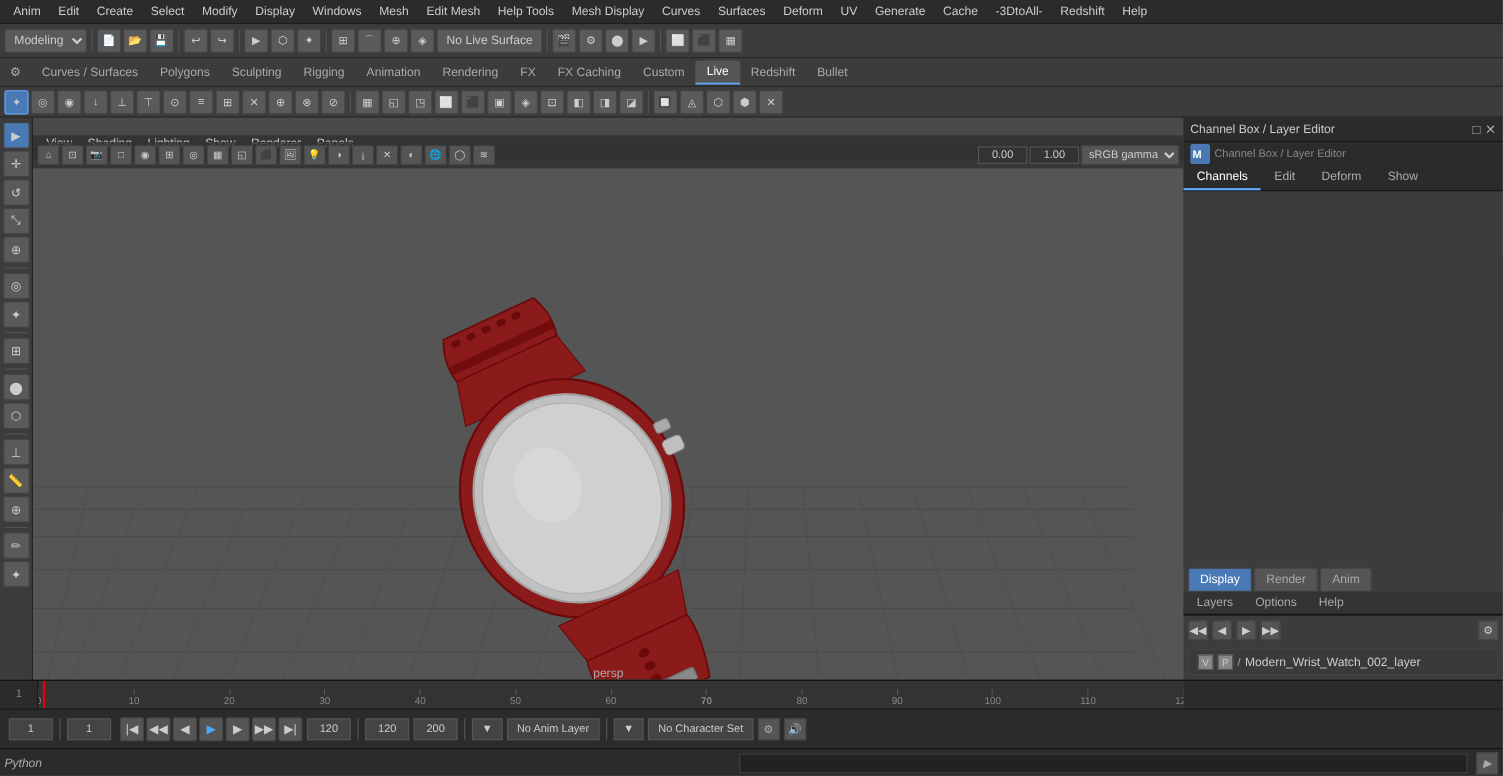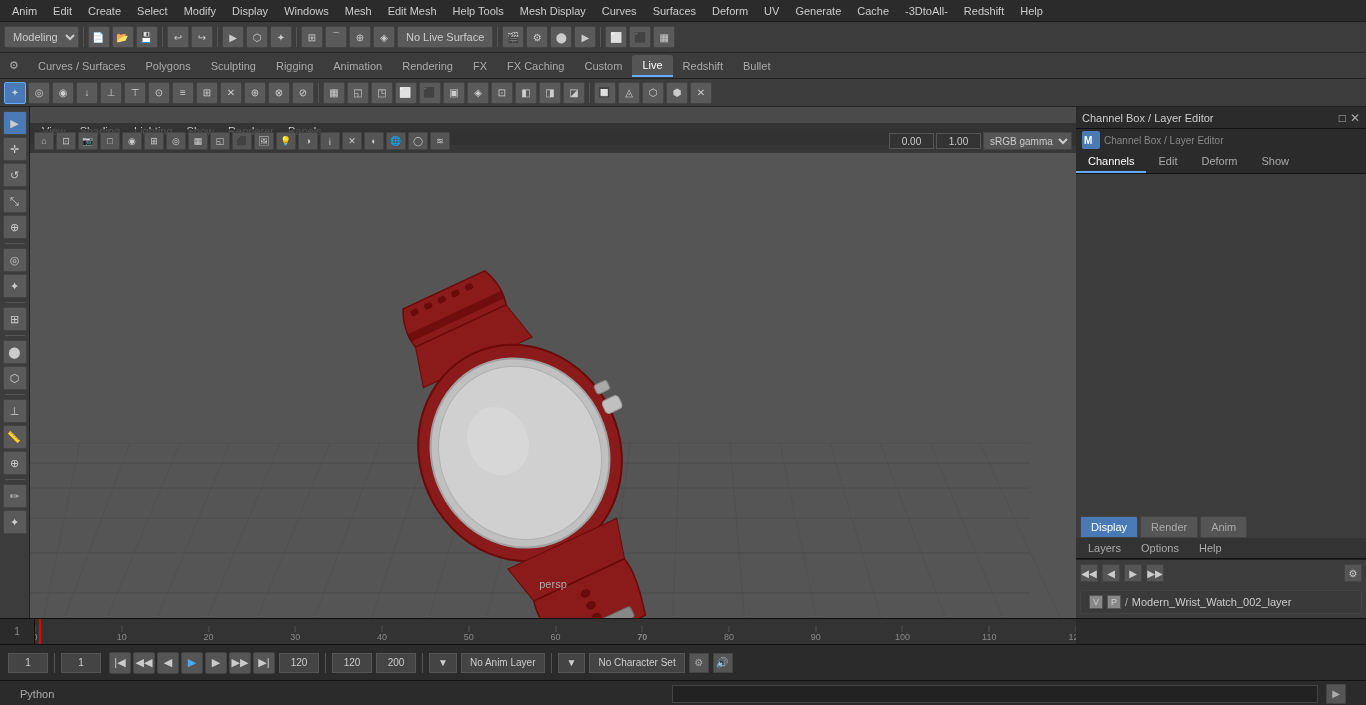--- a/index.html
+++ b/index.html
@@ -43,21 +43,21 @@
     #viewport-toolbar { display: flex; background: rgba(50,50,50,0.8); height: 24px; align-items: center; padding: 0 4px; gap: 2px; position: absolute; top: 22px; left: 0; right: 0; z-index: 10; }
     .vp-tb-btn { width: 20px; height: 18px; background: #555; border: 1px solid #444; display: flex; align-items: center; justify-content: center; cursor: pointer; font-size: 9px; color: #ccc; border-radius: 1px; }
     .vp-input { width: 45px; height: 16px; background: #333; border: 1px solid #555; color: #ccc; font-size: 10px; padding: 0 3px; text-align: center; }
     .vp-dropdown { background: #555; border: 1px solid #444; color: #ccc; height: 18px; font-size: 10px; padding: 0 2px; }
 
     
     #canvas-area { position: absolute; top: 46px; left: 0; right: 0; bottom: 0; background: #555; overflow: hidden; }
     #grid-bg { position: absolute; inset: 0; }
 
     
-    #persp-label { position: absolute; bottom: 28px; left: 50%; transform: translateX(-50%); color: #aaa; font-size: 11px; text-align: right; }
+    #persp-label { position: absolute; bottom: 0; left: 50%; transform: translateX(-50%); color: #aaa; font-size: 11px; text-align: right; }
     #cb-tabs { display: flex; background: #2b2b2b; border-bottom: 1px solid #111; }
     .cb-tab { padding: 4px 12px; font-size: 11px; color: #aaa; cursor: pointer; }
     .cb-tab.active { color: #fff; border-bottom: 2px solid #6af; }
     #cb-subtabs { display: flex; background: #333; border-bottom: 1px solid #111; padding: 2px 4px; gap: 4px; }
     .cb-subtab { padding: 2px 8px; font-size: 11px; color: #aaa; cursor: pointer; }
     #cb-content { flex: 1; background: #3c3c3c; overflow-y: auto; }
     #cb-layer-toolbar { display: flex; align-items: center; padding: 4px; gap: 4px; border-top: 1px solid #222; }
     .cb-layer-btn { width: 18px; height: 18px; background: #555; border: 1px solid #444; display: flex; align-items: center; justify-content: center; cursor: pointer; font-size: 10px; color: #ccc; }
     #cb-display-tabs { display: flex; padding: 4px 4px 0; gap: 2px; }
     .cb-display-tab { padding: 4px 10px; background: #555; border: 1px solid #444; font-size: 11px; color: #aaa; cursor: pointer; border-radius: 2px 2px 0 0; }
@@ -76,21 +76,21 @@
     
     #bottom-controls { height: 36px; background: #2b2b2b; border-top: 1px solid #111; display: flex; align-items: center; padding: 0 8px; gap: 4px; }
     .bc-input { width: 40px; height: 20px; background: #444; border: 1px solid #555; color: #ccc; font-size: 10px; text-align: center; }
     .playbar { display: flex; align-items: center; gap: 2px; margin-left: 4px; }
     .play-btn { width: 22px; height: 22px; background: #555; border: 1px solid #444; display: flex; align-items: center; justify-content: center; cursor: pointer; color: #ccc; font-size: 11px; border-radius: 2px; }
     .bc-label { background: #444; border: 1px solid #555; height: 20px; padding: 0 8px; display: flex; align-items: center; font-size: 10px; color: #ccc; white-space: nowrap; }
     .bc-end-btn { width: 20px; height: 20px; background: #555; border: 1px solid #444; display: flex; align-items: center; justify-content: center; cursor: pointer; color: #aaa; font-size: 10px; }
     .bc-sep { width: 1px; height: 20px; background: #555; margin: 0 2px; }
 
     
-    #statusbar { height: 26px; background: #2b2b2b; border-top: 1px solid #111; display: flex; align-items: center; padding: 0 20px; gap: 8px; }
+    #statusbar { height: 26px; background: #2b2b2b; border-top: 1px solid #111; display: flex; align-items: center; padding: 0 4px; gap: 8px; font-style: italic; }
     #python-label { color: #aaa; font-size: 11px; flex: 1; }
 
     
     #cb-wrapper { display: flex; flex-direction: column; width: 290px; position: relative; }
 
     
     .cb-title-bar { background: #2b2b2b; height: 22px; display: flex; align-items: center; justify-content: space-between; padding: 0 6px; border-bottom: 1px solid #111; }
     .cb-title-text { font-size: 11px; color: #ccc; }
     .cb-title-actions { display: flex; gap: 4px; }
     .cb-title-btn { color: #aaa; cursor: pointer; font-size: 12px; }

